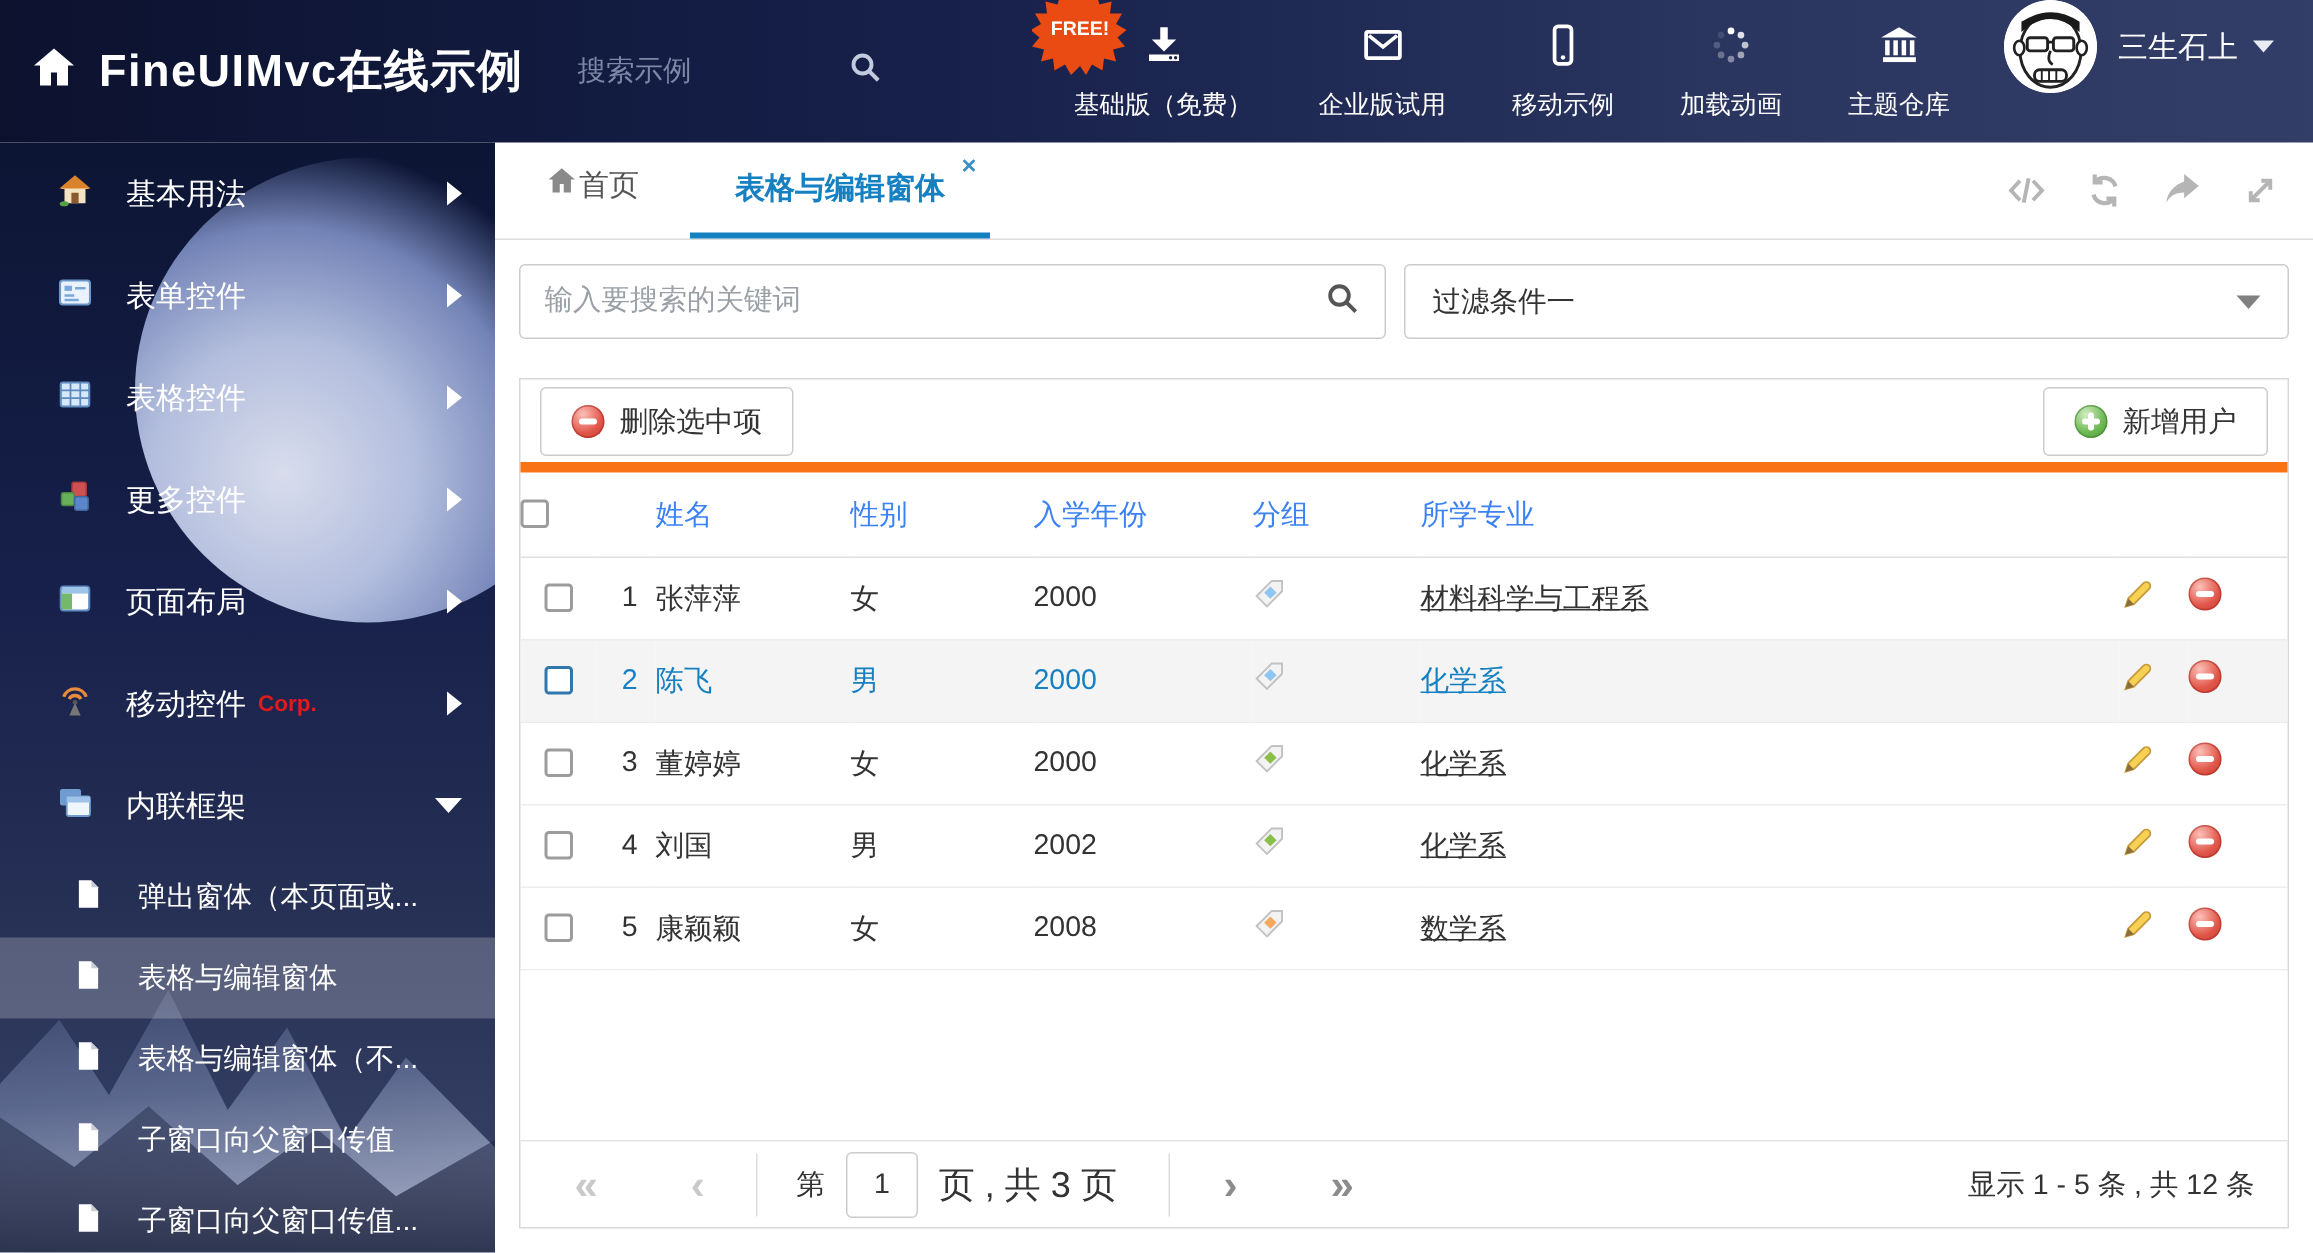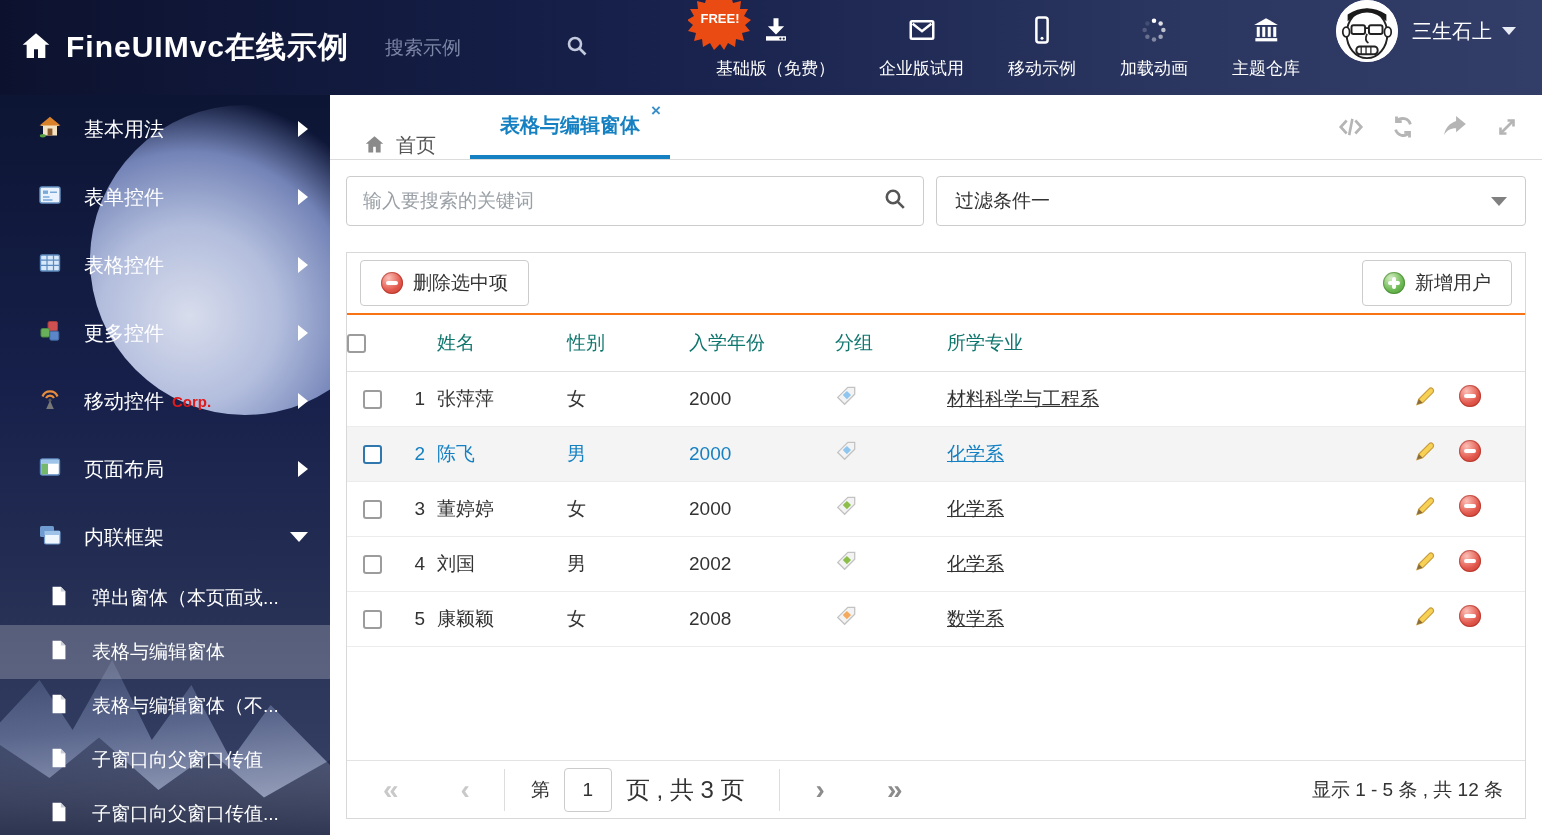--- a/index.html
+++ b/index.html
@@ -55,21 +55,21 @@
   .sub-item { height:54px; display:flex; align-items:center; padding-left:48px;
     cursor:pointer; color:#fff; }
   .sub-item .si-label { font-size:19px; margin-left:22px; white-space:nowrap; }
   .sub-item.selected { background:rgba(255,255,255,.22); }
 
   
   .main { position:absolute; left:330px; top:95px; width:1212px; height:740px;
     background:#fff; display:flex; flex-direction:column; }
   .tabbar { height:65px; border-bottom:1px solid #dcdcdc; display:flex; align-items:stretch;
     padding-left:14px; flex:none; }
-  .tab { display:flex; align-items:flex-end; gap:11px; padding:0 20px; cursor:pointer; }
+  .tab { display:flex; align-items:flex-start; gap:1px; padding:15px 20px; cursor:pointer; }
   .tab-home-label { font-size:20px; color:#555; }
   .tab-active { position:relative; margin-left:14px; padding:0 30px; display:flex; align-items:center;
     border-bottom:4px solid #1580c2; cursor:pointer; }
   .tab-active .tab-label { font-size:20px; font-weight:bold; color:#1580c2; }
   .tab-close { position:absolute; top:7px; right:9px; color:#3a8fc7; font-size:17px;
     font-weight:bold; line-height:1; cursor:pointer; }
   .tab-tools { margin-left:auto; display:flex; align-items:center; gap:26px; padding-right:22px; }
   .tool-ic { cursor:pointer; display:flex; }
 
   .content { flex:1; padding:16px; display:flex; flex-direction:column; }
@@ -81,40 +81,40 @@
   .search-box input::placeholder { color:#9aa0a6; }
   .filter-select { flex:1; border:1px solid #ccc; border-radius:4px; display:flex;
     align-items:center; padding:0 18px; cursor:pointer; }
   .filter-select .fs-text { font-size:19px; color:#333; }
   .fs-caret { margin-left:auto; width:0; height:0; border-left:8px solid transparent;
     border-right:8px solid transparent; border-top:9px solid #808080; }
 
   .grid-panel { margin-top:26px; border:1px solid #d8d8d8; flex:1; display:flex;
     flex-direction:column; }
   .grid-toolbar { height:62px; display:flex; align-items:center; padding:0 13px;
-    border-bottom:2px solid #f97316; flex:none; }
+    border-bottom:7px solid #f97316; flex:none; }
   .btn { height:46px; display:flex; align-items:center; gap:10px; padding:0 20px;
     border:1px solid #ccc; border-radius:4px; background:#fff; cursor:pointer; }
   .btn-label { font-size:19px; color:#333; }
   .btn-add { margin-left:auto; }
 
   .circle { width:22px; height:22px; border-radius:50%; position:relative; flex:none; }
   .circle-red { background:radial-gradient(circle at 35% 28%, #fcc0b8, #e2574b 58%, #c63b2f);
     box-shadow:inset 0 0 0 1px rgba(160,40,30,.5); }
   .circle-red::after { content:""; position:absolute; left:5px; right:5px; top:9px; height:4px;
     background:#fff; border-radius:2px; }
   .circle-green { background:radial-gradient(circle at 35% 28%, #d3eec2, #6cb852 58%, #4f9c39);
     box-shadow:inset 0 0 0 1px rgba(60,120,40,.5); }
   .circle-green::after { content:""; position:absolute; left:5px; right:5px; top:9px; height:4px;
     background:#fff; border-radius:2px; }
   .circle-green::before { content:""; position:absolute; top:5px; bottom:5px; left:9px; width:4px;
     background:#fff; border-radius:2px; }
 
   table.grid { width:100%; border-collapse:collapse; flex:none; table-layout:fixed; }
-  .grid th { height:56px; font-weight:normal; font-size:19px; color:#0f766e; text-align:left;
+  .grid th { height:56px; font-weight:normal; font-size:19px; color:#3b82f6; text-align:left;
     border-bottom:1px solid #e0e0e0; }
   .grid td { height:55px; font-size:19px; color:#333; border-bottom:1px solid #ececec; }
   .grid tr.selected td { background:#f4f4f4; color:#1580c2; }
   .grid tr.selected .checkbox { border-color:#2f77ad; }
   .col-check { width:50px; } .col-idx { width:40px; } .col-name { width:130px; }
   .col-gender { width:122px; } .col-year { width:146px; } .col-group { width:112px; }
   .col-edit { width:46px; } .col-del { width:66px; }
   .c-check { text-align:center; }
   .c-idx { text-align:right; padding-right:12px; }
   .c-icon { text-align:left; }
@@ -282,36 +282,36 @@
       <span><svg width="24" height="24" viewBox="0 0 24 24">
             <rect x="10" y="2.5" width="9.5" height="9.5" rx="1.5" fill="#cf5050" stroke="#a33c3c"></rect>
             <rect x="3" y="9.5" width="8.5" height="8.5" rx="1.5" fill="#69b05a" stroke="#4c8a41"></rect>
             <rect x="11.8" y="12.2" width="9" height="9" rx="1.5" fill="#5b86c9" stroke="#40679f"></rect>
           </svg></span>
       <span class="mi-label">更多控件</span>
       <span class="mi-arrow"></span>
     </div>
     <div class="menu-item">
       <span><svg width="24" height="24" viewBox="0 0 24 24">
+            <rect x="2.5" y="4" width="19" height="16" rx="2" fill="#fff" stroke="#5d8bbf" stroke-width="1.4"></rect>
+            <rect x="3.2" y="4.7" width="17.6" height="4" fill="#9ec4ea"></rect>
+            <rect x="3.2" y="8.7" width="6.8" height="10.6" fill="#74b86b"></rect>
+          </svg></span>
+      <span class="mi-label">页面布局</span>
+      <span class="mi-arrow"></span>
+    </div>
+    <div class="menu-item">
+      <span><svg width="24" height="24" viewBox="0 0 24 24">
             <path d="M4.5 9.5a8 8 0 0 1 15 0" stroke="#e78b3c" stroke-width="2.2" fill="none"></path>
             <path d="M8 11a4.6 4.6 0 0 1 8 0" stroke="#e78b3c" stroke-width="2.2" fill="none"></path>
             <circle cx="12" cy="13.2" r="1.6" fill="#555"></circle>
             <path d="M12 13.5L8.2 22h7.6z" fill="#777"></path>
           </svg></span>
       <span class="mi-label">移动控件</span>
       <span class="mi-badge">Corp.</span>
-      <span class="mi-arrow"></span>
-    </div>
-    <div class="menu-item">
-      <span><svg width="24" height="24" viewBox="0 0 24 24">
-            <rect x="2.5" y="4" width="19" height="16" rx="2" fill="#fff" stroke="#5d8bbf" stroke-width="1.4"></rect>
-            <rect x="3.2" y="4.7" width="17.6" height="4" fill="#9ec4ea"></rect>
-            <rect x="3.2" y="8.7" width="6.8" height="10.6" fill="#74b86b"></rect>
-          </svg></span>
-      <span class="mi-label">页面布局</span>
       <span class="mi-arrow"></span>
     </div>
     <div class="menu-item">
       <span><svg width="24" height="24" viewBox="0 0 24 24">
             <rect x="2" y="3" width="14" height="11" rx="1.5" fill="#6f9bd0"></rect>
             <rect x="6.5" y="8" width="15.5" height="13" rx="1.5" fill="#f0f6fd" stroke="#6f9bd0" stroke-width="1.2"></rect>
             <rect x="6.5" y="8" width="15.5" height="4" fill="#9fc3e8"></rect>
           </svg></span>
       <span class="mi-label">内联框架</span>
       <span class="mi-arrow-down"></span>

